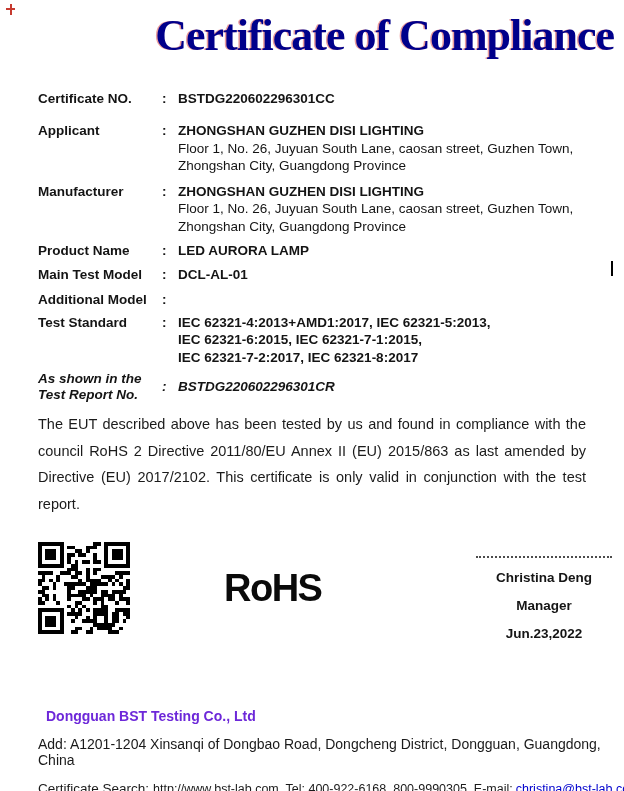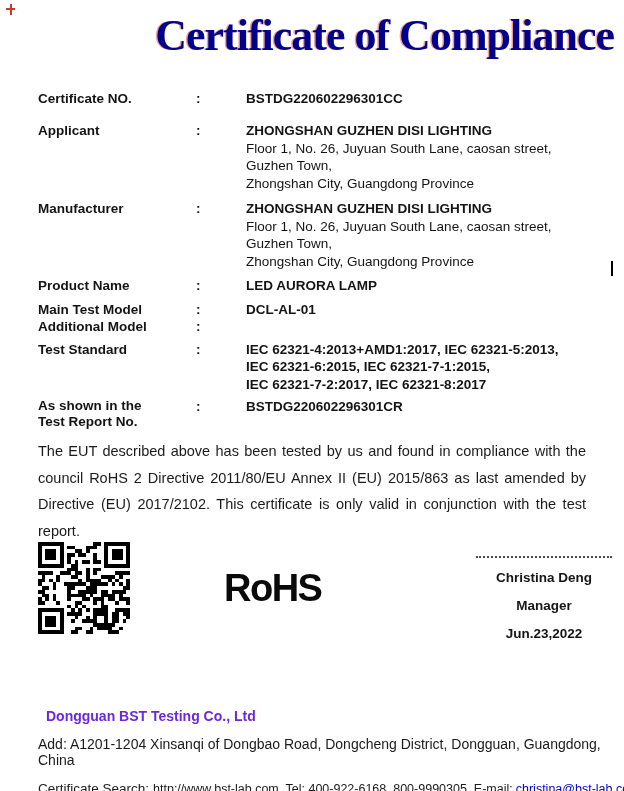--- a/index.html
+++ b/index.html
@@ -10,28 +10,28 @@
   .red-mark{position:absolute;left:6px;top:4px;width:9px;height:11px;}
   .red-mark::before{content:"";position:absolute;left:4px;top:0;width:2px;height:11px;background:#c63a2f;}
   .red-mark::after{content:"";position:absolute;left:0;top:4px;width:9px;height:2px;background:#c63a2f;}
 
   .title{margin:12px 10px 0;text-align:right;
          font-family:"Liberation Serif","DejaVu Serif",serif;font-size:44px;font-weight:bold;
          color:#00008b;letter-spacing:-1px;line-height:1.08;
          text-shadow:-1.5px 0 0 rgba(210,35,35,0.45);}
 
   .fields{margin:30px 24px 0 38px;}
-  .row{display:flex;align-items:flex-start;font-size:13.5px;line-height:17.5px;font-weight:bold;gap:34px;}
+  .row{display:flex;align-items:flex-start;font-size:13.5px;line-height:17.5px;font-weight:bold;}
   .row .lbl{width:124px;flex:none;}
   .row .colon{width:16px;flex:none;}
   .row .val{flex:1;}
   .val-line.regular{font-weight:normal;}
   .r0{margin-bottom:15px}.r1{margin-bottom:8px}.r2{margin-bottom:7px}
-  .r3{margin-bottom:6px}.r4{margin-bottom:0}.r5{margin-bottom:5px}.r6{margin-bottom:5px}
-  .row.center{}
+  .r3{margin-bottom:6px}.r4{margin-bottom:8px}.r5{margin-bottom:5px}.r6{margin-bottom:5px}
+  .row.center{align-items:center;font-style:italic;}
   .lbl.two-line div{line-height:15.5px;}
 
   .statement{margin:9px 38px 0;font-size:14.5px;line-height:26.5px;text-align:justify;color:#1b1b1b;}
 
   .qr{position:absolute;left:38px;top:542px;width:92px;height:92px;}
   .qr svg{display:block;width:92px;height:92px;fill:#000;shape-rendering:crispEdges;}
 
   .rohs{position:absolute;left:224px;top:567px;font-size:38px;font-weight:bold;
         letter-spacing:-1.5px;color:#0a0a0a;font-family:"Liberation Sans",sans-serif;}
 

